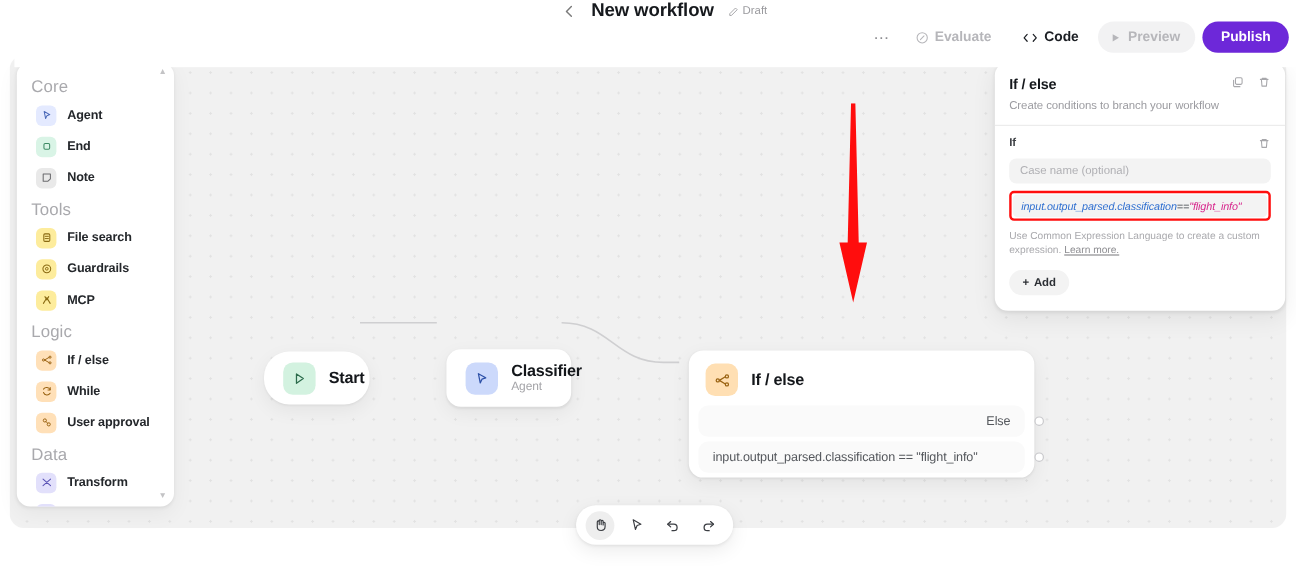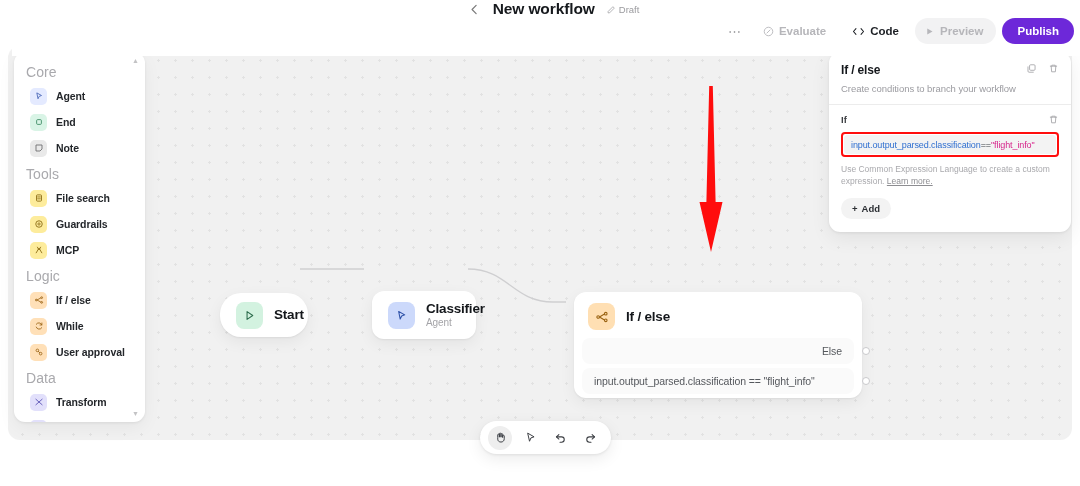--- a/index.html
+++ b/index.html
@@ -293,20 +293,21 @@
     padding: 0 9px;
     font-size: 9.5px;
     color: #b0b0b4;
     margin-bottom: 6px;
     cursor: text;
   }
   .expr-wrap {
     border: 2px solid #ff0d0d;
     border-radius: 4px;
     padding: 1px;
+    font-style: italic;
   }
   .expr-field {
     height: 19px;
     border-radius: 4px;
     background: #f3f3f3;
     display: flex; align-items: center;
     padding: 0 7px;
     font-size: 9px;
     white-space: nowrap;
     overflow: hidden;
@@ -614,20 +615,21 @@
       <div class="insp-if-label">If</div>
       <div class="insp-actions">
         <div class="insp-ico-btn">
           <svg width="11" height="11" viewBox="0 0 16 16" fill="none" aria-hidden="true">
             <path d="M3.4 4.6 H12.6 M5.6 4.6 V3.2 h4.8 v1.4 M4.6 4.6 l0.7 8.2 h5.4 l0.7 -8.2" stroke="#a7a7ab" stroke-width="1.3" stroke-linecap="round" stroke-linejoin="round" fill="none"></path>
           </svg>
         </div>
       </div>
     </div>
 
+    <div class="case-input">Case name (optional)</div>
 
     <div class="expr-wrap">
       <div class="expr-field">
         <span class="tok-path">input.output_parsed.classification</span>
           <span class="tok-op"> == </span>
           <span class="tok-str">"flight_info"</span>
       </div>
     </div>
 
     <div class="insp-help">

